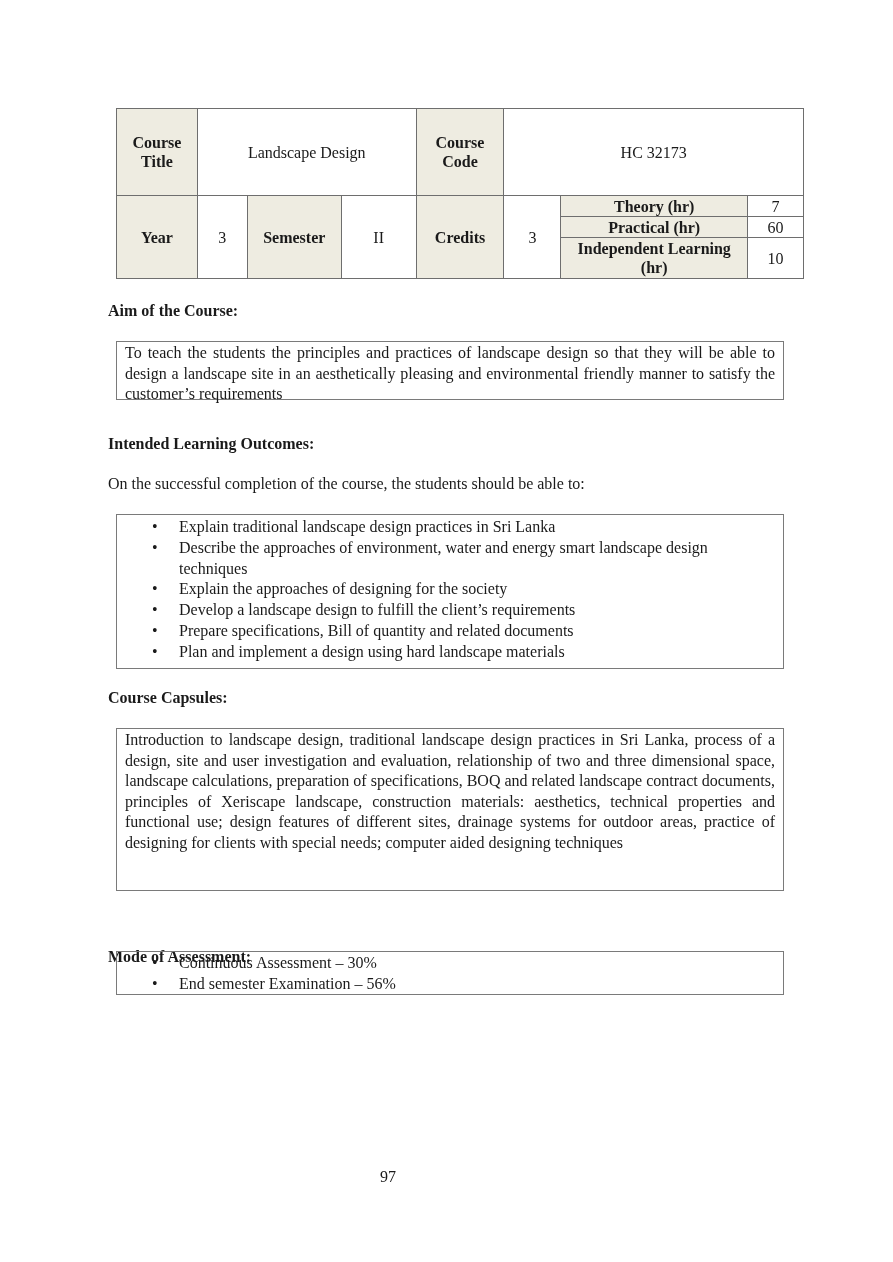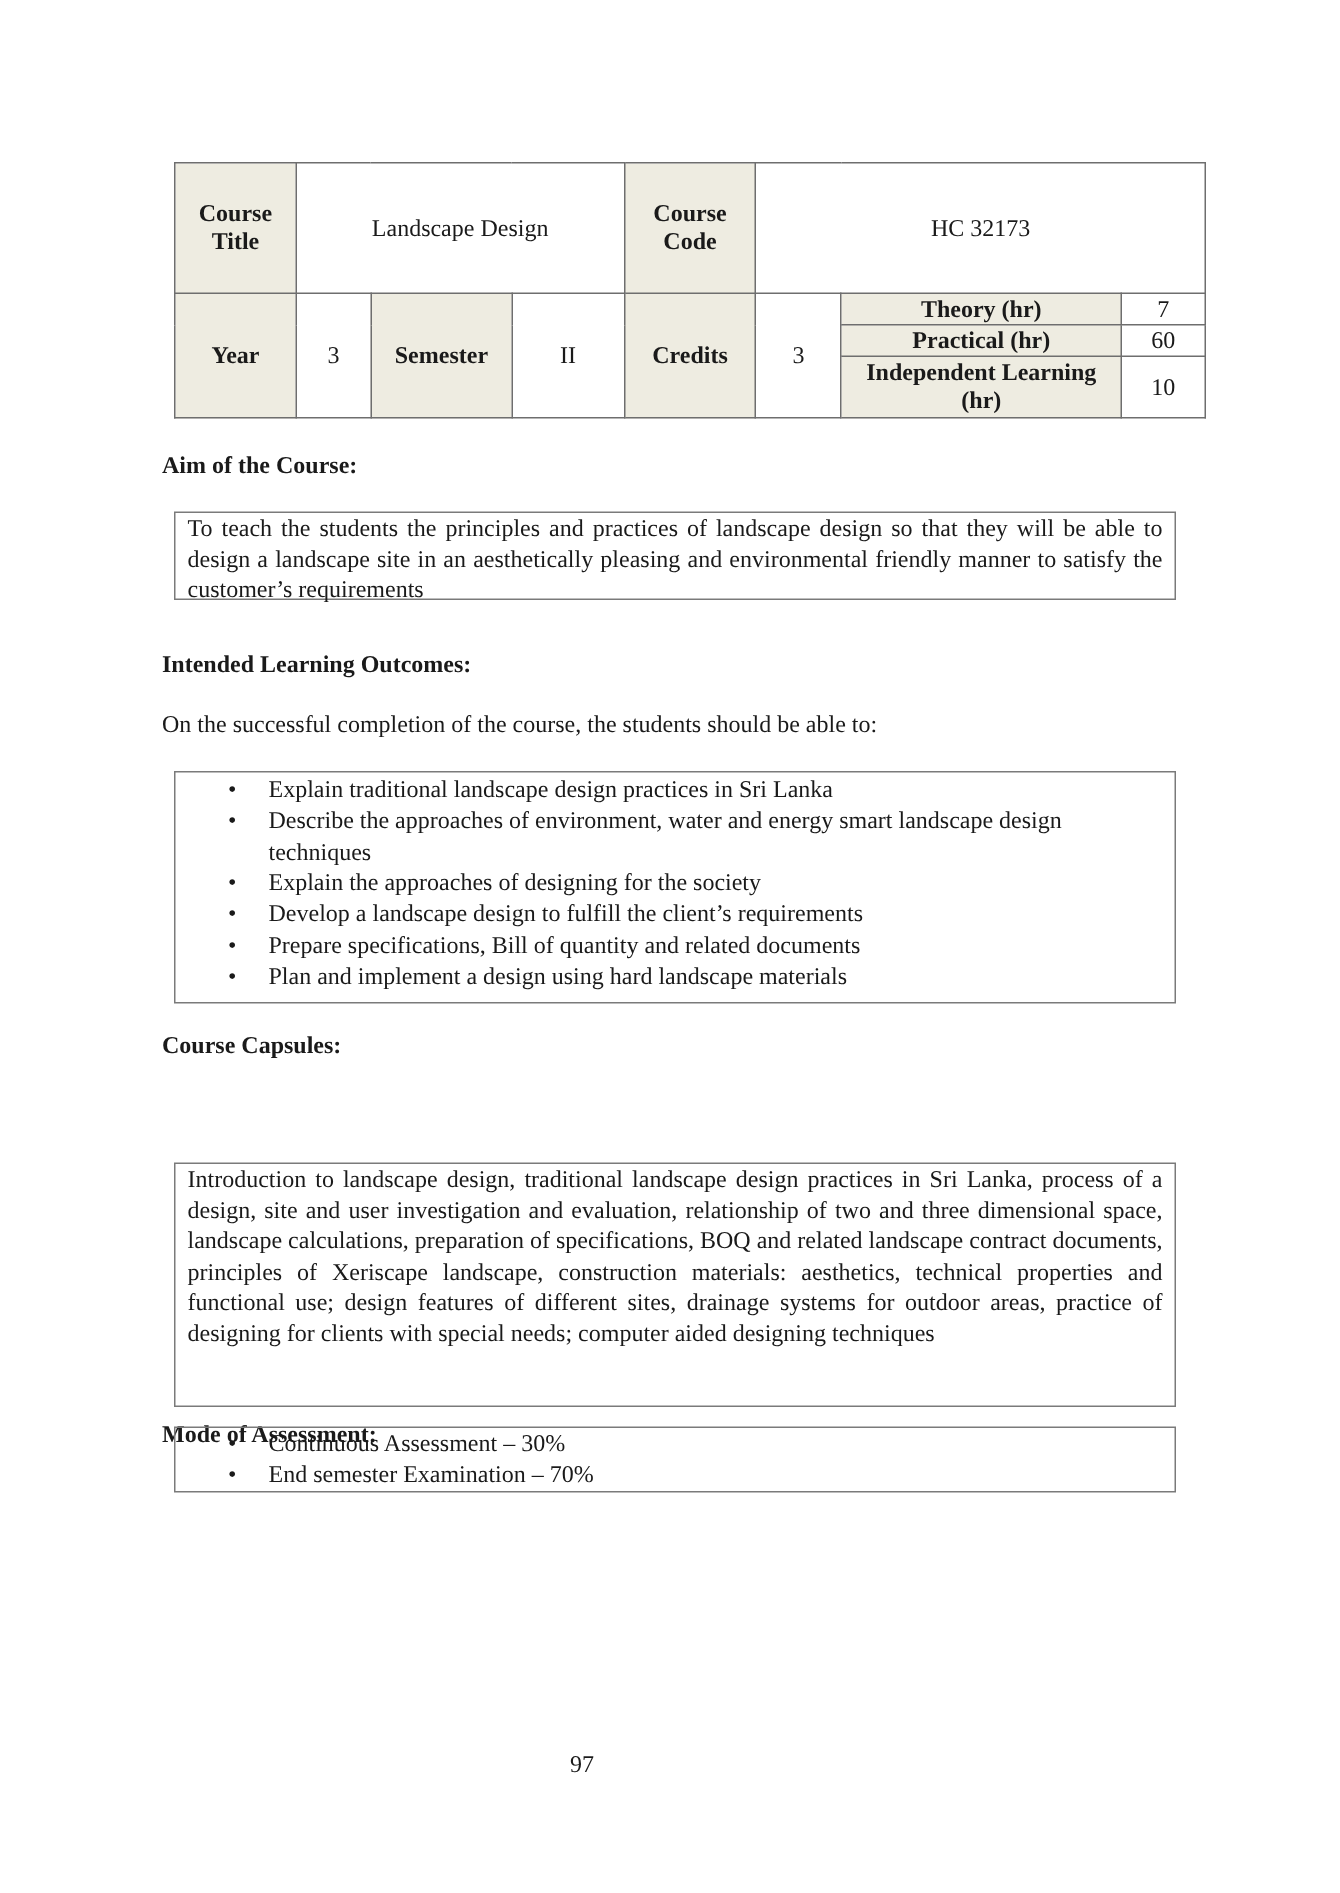--- a/index.html
+++ b/index.html
@@ -103,26 +103,26 @@
           <span style="display:block; width:575px;">Describe the approaches of environment, water and  energy smart landscape design techniques</span>
         </li>
       <li><span class="bullet">•</span><span>Explain the approaches of designing for the society</span></li>
       <li><span class="bullet">•</span><span>Develop a landscape design to fulfill the client’s requirements</span></li>
       <li><span class="bullet">•</span><span>Prepare specifications, Bill of quantity and related documents</span></li>
       <li><span class="bullet">•</span><span>Plan and implement a design using hard landscape materials</span></li>
     </ul>
   </div>
 
   <div class="heading" style="top:689px">Course Capsules:</div>
-  <div class="box text" style="top:728px; height:163px;margin-top:47px;">
+  <div class="box text" style="top:728px; height:163px;">
     <span>Introduction to landscape design, traditional landscape design practices in Sri Lanka, process of a design, site and user investigation and evaluation, relationship of two and three dimensional space, landscape calculations, preparation of specifications, BOQ and related landscape contract documents, principles of Xeriscape landscape, construction materials: aesthetics, technical properties and functional use; design features of different sites, drainage systems for outdoor areas, practice  of designing for clients with special needs; computer aided designing techniques</span>
   </div>
 
   <div class="heading" style="top:948px">Mode of Assessment:</div>
   <div class="box" style="top:951px; height:44px; padding-top:1px;">
     <ul>
       <li><span class="bullet">•</span><span>Continuous Assessment – 30%</span></li>
-      <li><span class="bullet">•</span><span>End semester Examination – 70%</span></li>
+      <li><span class="bullet">•</span><span>End semester Examination – 56%</span></li>
     </ul>
   </div>
 
   <div class="pagenum">97</div>
 </div>
 
 </body></html>

